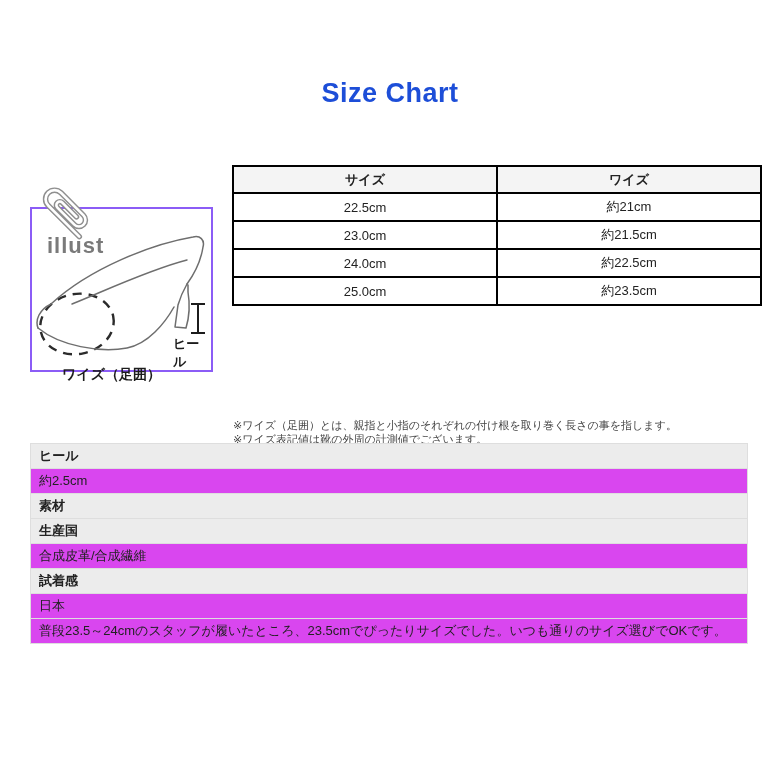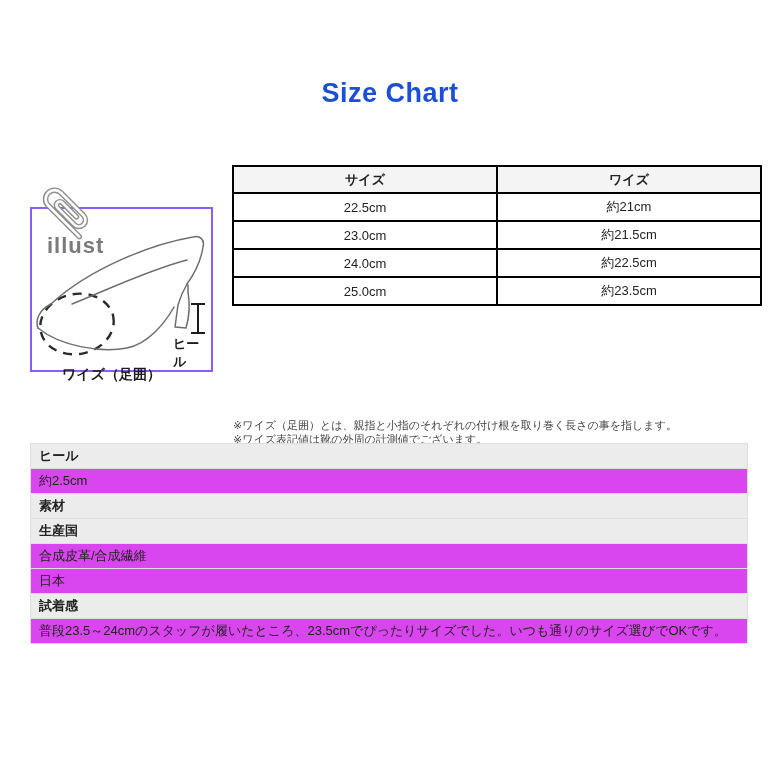--- a/index.html
+++ b/index.html
@@ -200,24 +200,24 @@
       <tr>
         <td class="label">素材</td>
       </tr>
       <tr>
         <td class="label">生産国</td>
       </tr>
       <tr>
         <td class="value">合成皮革/合成繊維</td>
       </tr>
       <tr>
+        <td class="label">試着感</td>
+      </tr>
+      <tr>
         <td class="value">日本</td>
-      </tr>
-      <tr>
-        <td class="label">試着感</td>
       </tr>
       <tr>
         <td class="value">普段23.5～24cmのスタッフが履いたところ、23.5cmでぴったりサイズでした。いつも通りのサイズ選びでOKです。</td>
       </tr>
     </tbody>
   </table>
 
 </div>
 
 </body></html>

